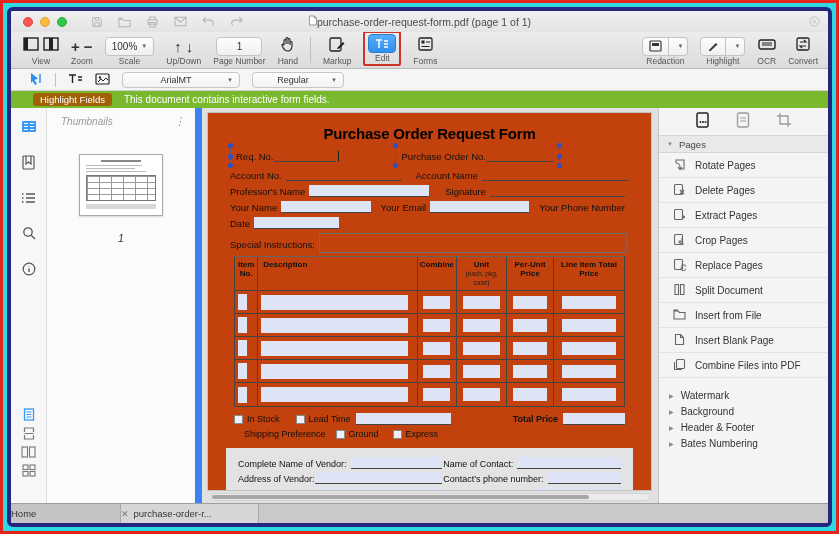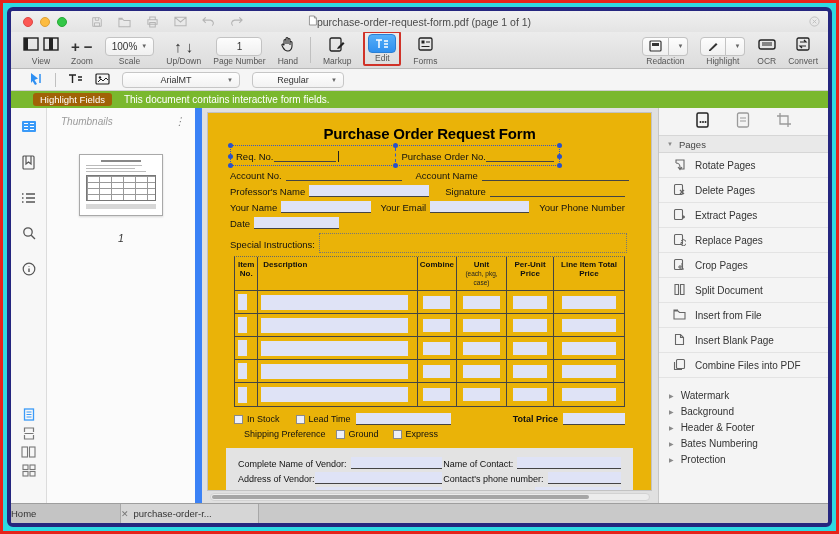--- a/index.html
+++ b/index.html
@@ -60,21 +60,21 @@
   .tp-menu { margin-left: auto; color: #888; font-size: 11px; }
   .thumb-box { margin: 26px auto 0; width: 84px; height: 62px; background: #fff; border: 1px solid #a9a9a9; box-shadow: 0 1px 2px rgba(0,0,0,.15); padding: 5px 6px; }
   .mini-title { height: 2px; width: 40px; margin: 0 auto 3px; background: #888; }
   .mini-line { height: 1px; background: #bbb; margin: 2px 0; width: 60%; }
   .mini-table { margin-top: 3px; height: 26px; border: 1px solid #777;
     background-image: repeating-linear-gradient(to right,#999 0 1px,transparent 1px 12px), repeating-linear-gradient(to bottom,#999 0 1px,transparent 1px 6px); }
   .mini-foot { margin-top: 3px; height: 5px; background: #d7d7d7; }
   .thumb-num { text-align: center; font-size: 10.5px; color: #333; margin-top: 16px; }
 
   .viewport { flex: 1; background: #e0e0e0; position: relative; min-width: 0; }
-  .page { position: absolute; left: 5px; right: 6px; top: 4px; bottom: 12px; background: #eab308; border: 1px solid #c2c2c2; font-size: 9.5px; color: #111; overflow: hidden; }
+  .page { position: absolute; left: 5px; right: 6px; top: 4px; bottom: 12px; background: #c2410c; border: 1px solid #c2c2c2; font-size: 9.5px; color: #111; overflow: hidden; }
 
   .doc-title { text-align: center; font-weight: bold; font-size: 15px; margin-top: 12px; letter-spacing: -0.2px; color: #000; }
   .frow { display: flex; align-items: flex-end; margin: 4px 22px 0; white-space: nowrap; }
   .frow .lab { margin-right: 4px; }
   .ul { border-bottom: 1px solid #444; height: 10px; }
   .bfu { background: #dfe3f6; border-bottom: 1px solid #444; height: 12px; }
 
   .selrow { position: relative; margin: 3px 22px 0; width: 330px; border: 1px dotted #3a56c4; display: flex; align-items: flex-end; padding: 2px 5px 3px; }
   .selrow .half { display: flex; align-items: flex-end; flex: 1; }
   .sel-div { border-left: 1px dashed #3a56c4; height: 14px; margin: 0 6px; }
@@ -707,30 +707,30 @@
       <div class="rp-item">
         <span><svg width="13" height="13" viewBox="0 0 13 13">
                   <rect x="1.5" y="1.5" width="8" height="10" rx="1" fill="none" stroke="#666" stroke-width="1.1"></rect>
                   <path d="M9 9h3 M10.5 7.5V10.5 M12 9" stroke="#666" stroke-width="1.3"></path>
                 </svg></span>
         <span>Extract Pages</span>
       </div>
       <div class="rp-item">
         <span><svg width="13" height="13" viewBox="0 0 13 13">
                   <rect x="1.5" y="1.5" width="8" height="10" rx="1" fill="none" stroke="#666" stroke-width="1.1"></rect>
-                  <path d="M8 8a3 3 0 1 1 0 3.5 M8 11.5v-2h2" fill="none" stroke="#666" stroke-width="1"></path>
-                </svg></span>
-        <span>Replace Pages</span>
+                  <path d="M7 7v4h4 M5 9h4v-4" fill="none" stroke="#666" stroke-width="1"></path>
+                </svg></span>
+        <span>Crop Pages</span>
       </div>
       <div class="rp-item">
         <span><svg width="13" height="13" viewBox="0 0 13 13">
                   <rect x="1.5" y="1.5" width="8" height="10" rx="1" fill="none" stroke="#666" stroke-width="1.1"></rect>
-                  <path d="M7 7v4h4 M5 9h4v-4" fill="none" stroke="#666" stroke-width="1"></path>
-                </svg></span>
-        <span>Crop Pages</span>
+                  <path d="M8 8a3 3 0 1 1 0 3.5 M8 11.5v-2h2" fill="none" stroke="#666" stroke-width="1"></path>
+                </svg></span>
+        <span>Replace Pages</span>
       </div>
       <div class="rp-item">
         <span><svg width="13" height="13" viewBox="0 0 13 13">
                   <path d="M2 1.5h3.5v10H2z M7.5 1.5H11v10H7.5z" fill="none" stroke="#666" stroke-width="1.1"></path>
                 </svg></span>
         <span>Split Document</span>
       </div>
       <div class="rp-item">
         <span><svg width="13" height="12" viewBox="0 0 13 12">
                   <path d="M1 3h4l1.5 1.5H12V11H1z M1 3V2h4" fill="none" stroke="#666" stroke-width="1.1"></path>
@@ -761,24 +761,20 @@
           <span>Background</span>
         </div>
         <div class="rp-citem">
           <span class="rp-tri">▶</span>
           <span>Header &amp; Footer</span>
         </div>
         <div class="rp-citem">
           <span class="rp-tri">▶</span>
           <span>Bates Numbering</span>
         </div>
-        <div class="rp-citem">
-          <span class="rp-tri">▶</span>
-          <span>Protection</span>
-        </div>
       </div>
     </div>
   </div>
 
   <div class="tabbar">
     <div class="tab tab-home">
       <span>Home</span>
     </div>
     <div class="tab tab-doc">
       <span class="tab-x">✕</span>

